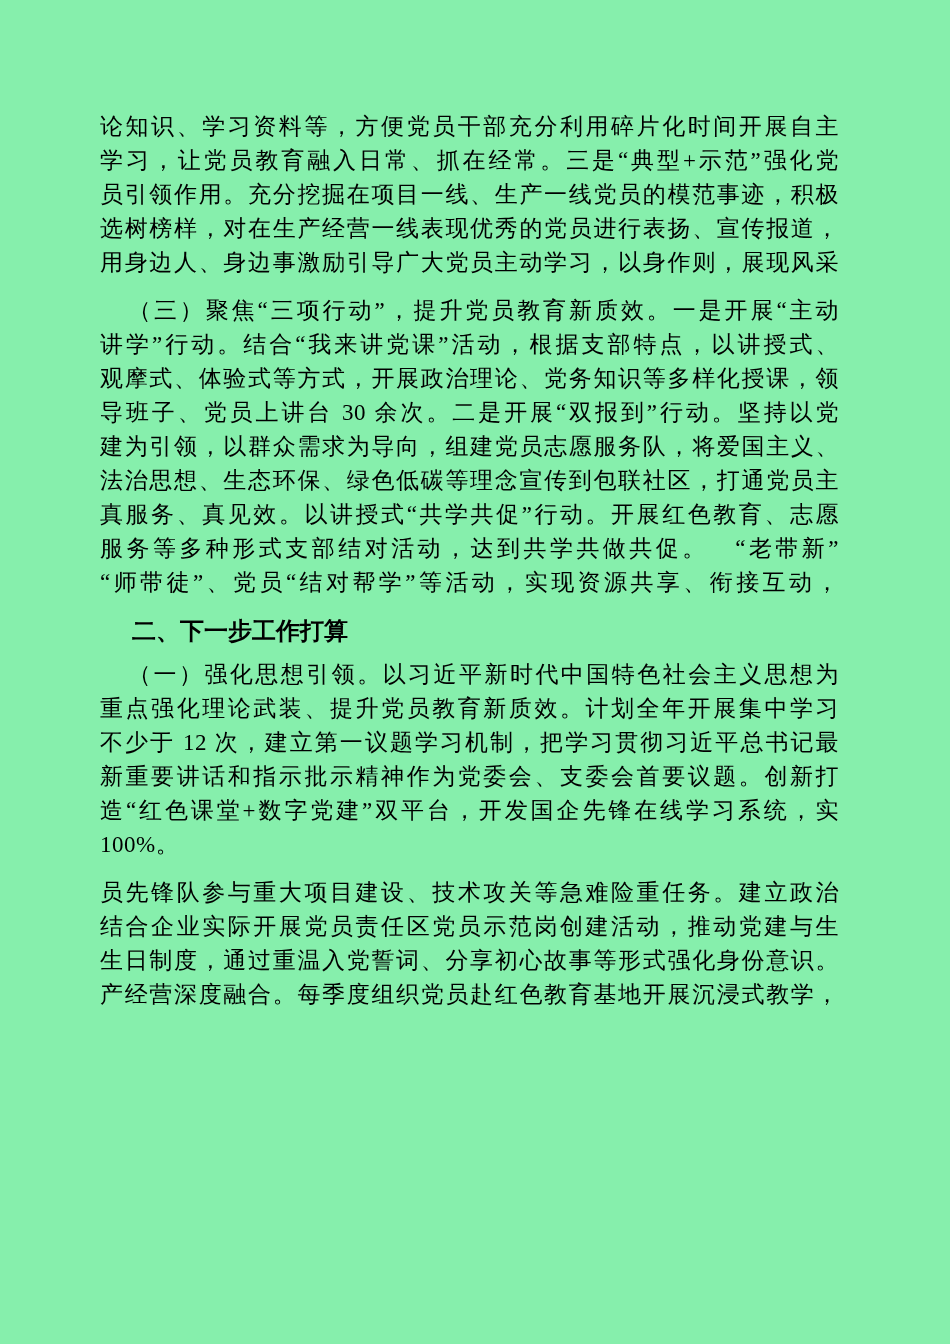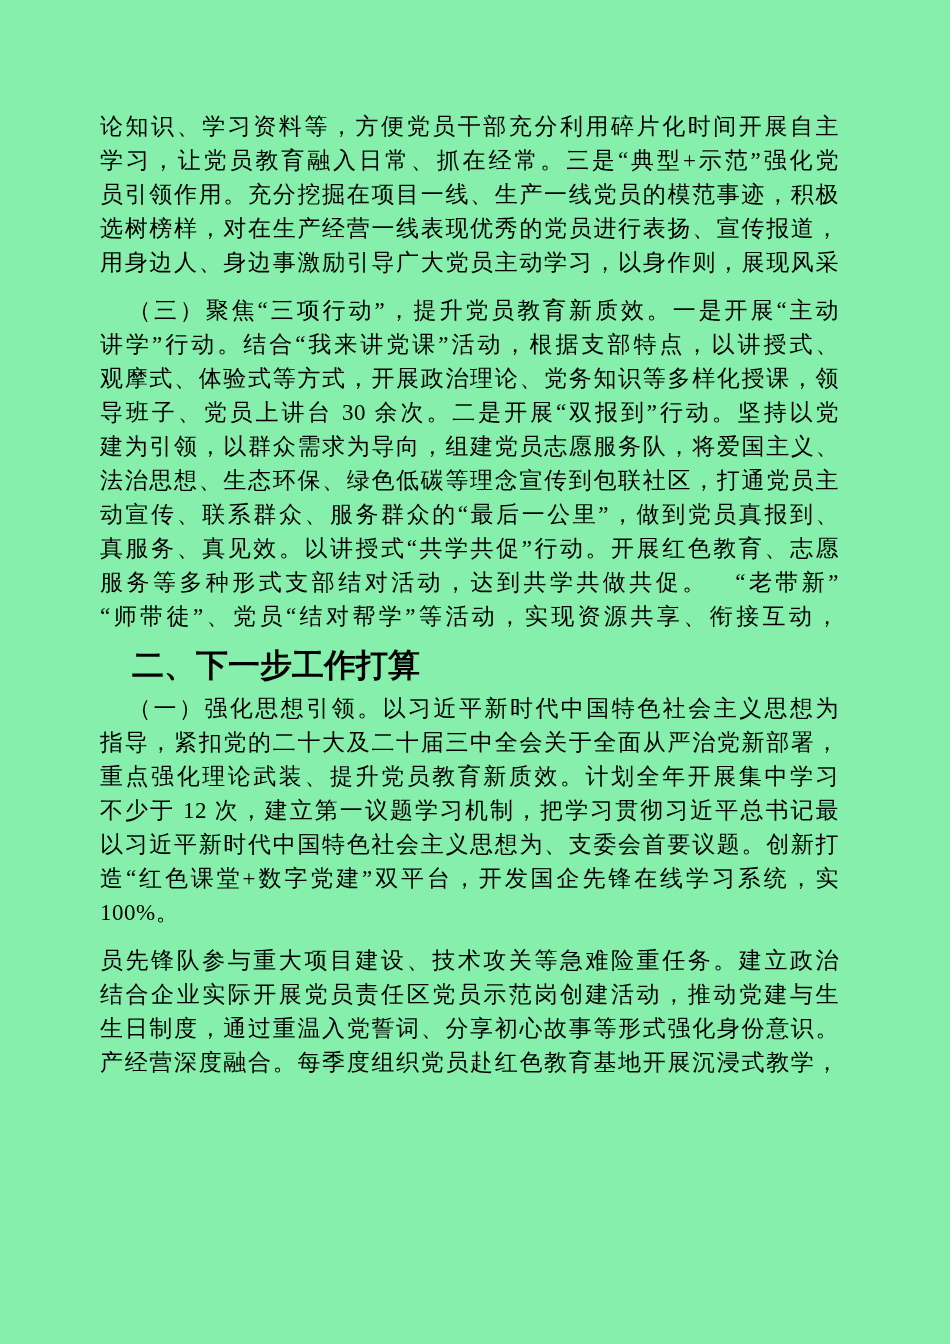--- a/index.html
+++ b/index.html
@@ -32,21 +32,21 @@
   }
   .line.fl {
     text-indent: 28px;
   }
   .line.last {
     text-align-last: left;
   }
   .heading {
     font-family: "Liberation Sans", sans-serif;
     font-weight: bold;
-    font-size: 32px;
+    font-size: 24px;
     line-height: 34px;
     height: 34px;
     margin: 14px 0 10px 0;
     text-indent: 32px;
     text-align: left;
   }
 </style>
 </head>
 <body>
 
@@ -60,34 +60,32 @@
     <div class="line">用身边人、身边事激励引导广大党员主动学习，以身作则，展现风采</div>
   </div>
 
   <div class="para">
     <div class="line fl">（三）聚焦“三项行动”，提升党员教育新质效。一是开展“主动</div>
     <div class="line">讲学”行动。结合“我来讲党课”活动，根据支部特点，以讲授式、</div>
     <div class="line">观摩式、体验式等方式，开展政治理论、党务知识等多样化授课，领</div>
     <div class="line">导班子、党员上讲台 30 余次。二是开展“双报到”行动。坚持以党</div>
     <div class="line">建为引领，以群众需求为导向，组建党员志愿服务队，将爱国主义、</div>
     <div class="line">法治思想、生态环保、绿色低碳等理念宣传到包联社区，打通党员主</div>
-    <div class="line">动宣传、联系群众、服务群众的“最后一公里”，做到党员真报到、</div>
     <div class="line">真服务、真见效。以讲授式“共学共促”行动。开展红色教育、志愿</div>
     <div class="line">服务等多种形式支部结对活动，达到共学共做共促。　“老带新”</div>
     <div class="line">“师带徒”、党员“结对帮学”等活动，实现资源共享、衔接互动，</div>
   </div>
 
   <div class="heading">二、下一步工作打算</div>
 
   <div class="para">
     <div class="line fl">（一）强化思想引领。以习近平新时代中国特色社会主义思想为</div>
-    <div class="line">指导，紧扣党的二十大及二十届三中全会关于全面从严治党新部署，</div>
     <div class="line">重点强化理论武装、提升党员教育新质效。计划全年开展集中学习</div>
     <div class="line">不少于 12 次，建立第一议题学习机制，把学习贯彻习近平总书记最</div>
-    <div class="line">以习近平新时代中国特色社会主义思想为、支委会首要议题。创新打</div>
+    <div class="line">新重要讲话和指示批示精神作为党委会、支委会首要议题。创新打</div>
     <div class="line">造“红色课堂+数字党建”双平台，开发国企先锋在线学习系统，实</div>
     <div class="line last">100%。</div>
   </div>
 
   <div class="para">
     <div class="line">员先锋队参与重大项目建设、技术攻关等急难险重任务。建立政治</div>
     <div class="line">结合企业实际开展党员责任区党员示范岗创建活动，推动党建与生</div>
     <div class="line">生日制度，通过重温入党誓词、分享初心故事等形式强化身份意识。</div>
     <div class="line">产经营深度融合。每季度组织党员赴红色教育基地开展沉浸式教学，</div>
   </div>

